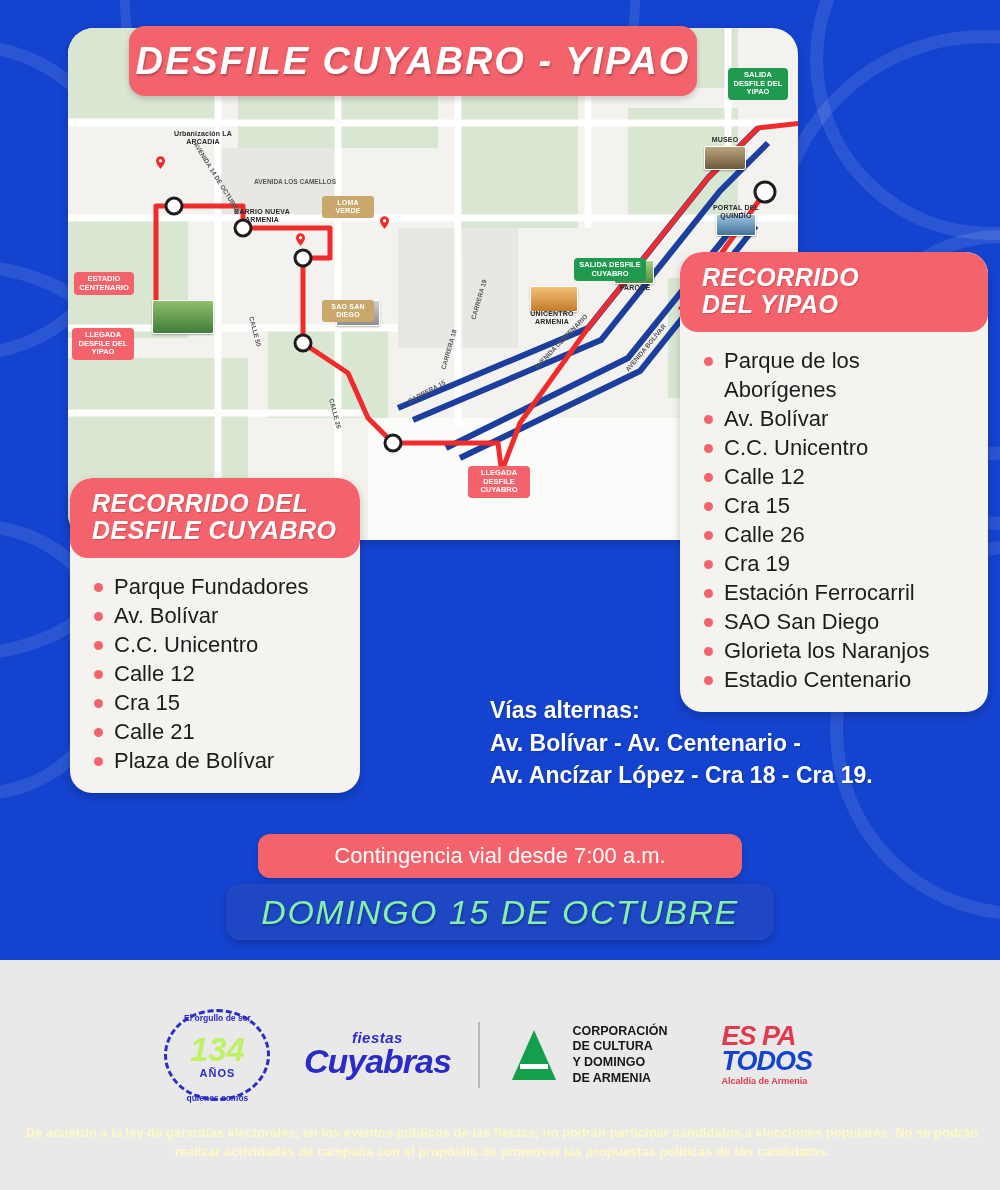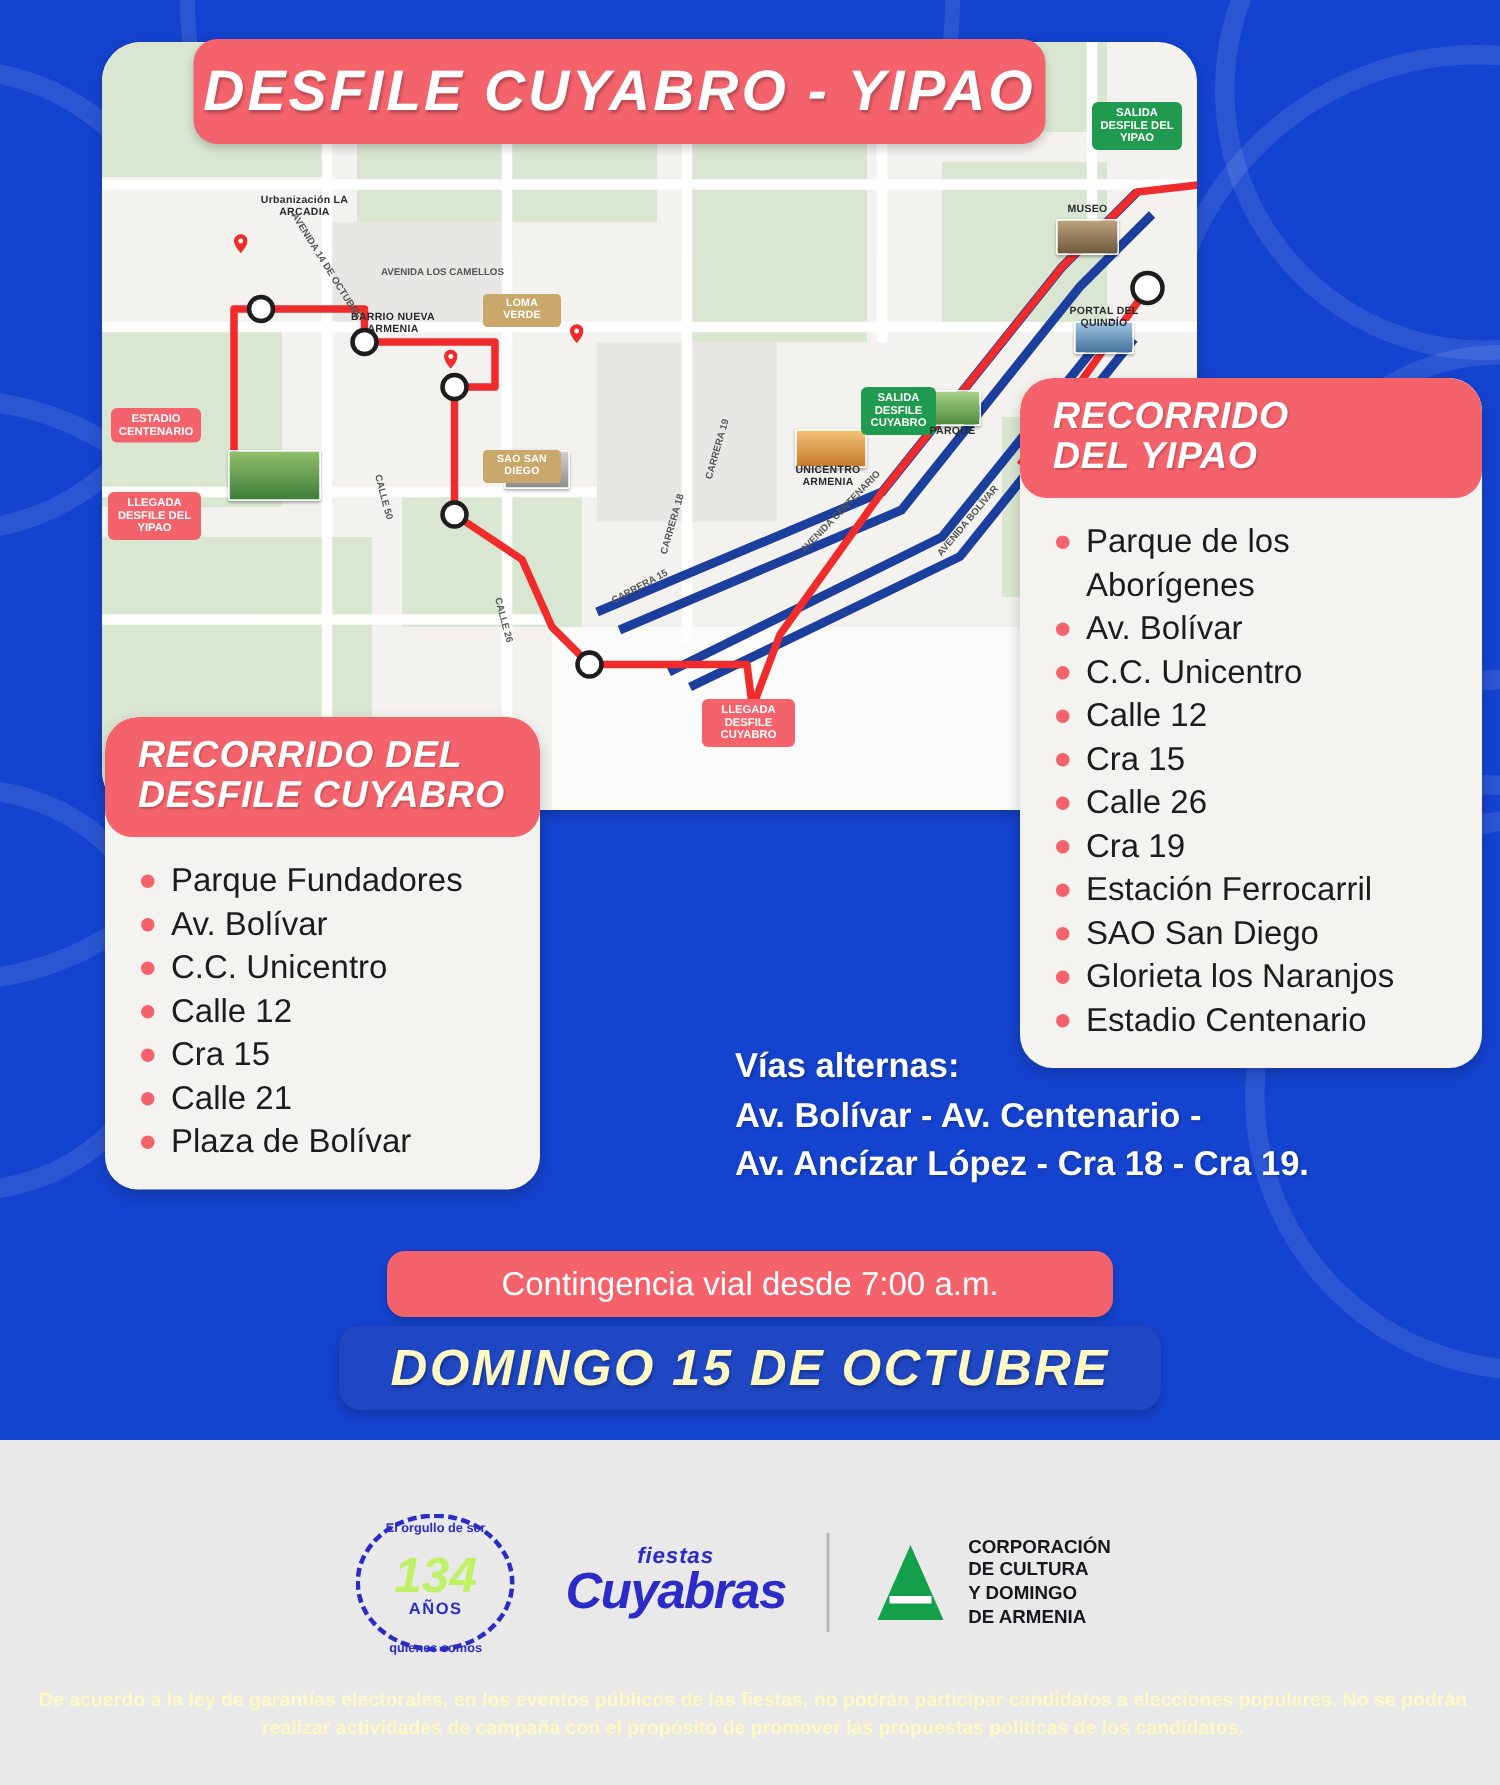--- a/index.html
+++ b/index.html
@@ -135,21 +135,21 @@
     color: #fff; font-size: 22px; font-weight: normal; white-space: nowrap;
   }
   .fecha {
     position: absolute; left: 226px; top: 884px; width: 548px; height: 56px;
     background: #1f47c4;
     border-radius: 14px;
     display: flex; align-items: center; justify-content: center;
     box-shadow: 0 3px 7px rgba(0,0,0,0.22);
   }
   .fecha span {
-    color: #fef9c3; font-size: 34px; font-weight: bold; font-style: italic;
+    color: #86efac; font-size: 34px; font-weight: normal; font-style: italic;
     letter-spacing: 1.5px; white-space: nowrap;
     text-shadow: 1px 2px 2px rgba(0,0,0,0.25);
   }
 
   
   .logos {
     position: absolute; left: 0; top: 1000px; width: 1000px; height: 110px;
     display: flex; align-items: center; justify-content: center; gap: 26px;
   }
   .logo-134 {
@@ -335,21 +335,21 @@
     <div class="mphoto" style="left:268px;top:272px;width:44px;height:26px;background:linear-gradient(#cfcfcf,#8e8e8e);"></div>
     <div class="mphoto" style="left:636px;top:118px;width:42px;height:24px;background:linear-gradient(#bba27e,#6d5a3c);"></div>
     <div class="mphoto" style="left:648px;top:186px;width:40px;height:22px;background:linear-gradient(#9ec4e0,#44729c);"></div>
     <div class="mphoto" style="left:462px;top:258px;width:48px;height:26px;background:linear-gradient(#f2c277,#c57b2c);"></div>
     <div class="mphoto" style="left:546px;top:232px;width:40px;height:24px;background:linear-gradient(#a8d18a,#4f8c3e);"></div>
 
     <div class="mbadge green" style="left:660px;top:12px;width:60px;">SALIDA DESFILE DEL YIPAO</div>
     <div class="mbadge" style="left:4px;top:300px;width:62px;">LLEGADA DESFILE DEL YIPAO</div>
     <div class="mbadge" style="left:400px;top:438px;width:62px;">LLEGADA DESFILE CUYABRO</div>
     <div class="mbadge" style="left:6px;top:244px;width:60px;">ESTADIO CENTENARIO</div>
-    <div class="mbadge green" style="left:506px;top:202px;width:50px;">SALIDA DESFILE CUYABRO</div>
+    <div class="mbadge green" style="left:506px;top:202px;width:72px;">SALIDA DESFILE CUYABRO</div>
 
     <div class="mlabel" style="left:96px;top:102px;width:78px;">Urbanización LA ARCADIA</div>
     <div class="mlabel" style="left:166px;top:180px;width:56px;">BARRIO NUEVA ARMENIA</div>
     <div class="mlabel" style="left:254px;top:168px;width:52px;background:#caa86c;color:#fff;padding:3px 2px;border-radius:3px;">LOMA VERDE</div>
     <div class="mlabel" style="left:254px;top:272px;width:52px;background:#caa86c;color:#fff;padding:3px 2px;border-radius:3px;">SAO SAN DIEGO</div>
     <div class="mlabel" style="left:636px;top:108px;width:42px;">MUSEO</div>
     <div class="mlabel" style="left:644px;top:176px;width:48px;">PORTAL DEL QUINDÍO</div>
     <div class="mlabel" style="left:456px;top:282px;width:56px;">UNICENTRO ARMENIA</div>
     <div class="mlabel" style="left:548px;top:256px;width:38px;">PARQUE</div>
 
@@ -446,17 +446,22 @@
       <div class="txt">
         <div>CORPORACIÓN</div>
         <div>DE CULTURA</div>
         <div>Y DOMINGO</div>
         <div>DE ARMENIA</div>
       </div>
     </div>
 
     <div class="divider" style="visibility:hidden;"></div>
 
+    <div class="logo-espa">
+      <div class="l1">ES PA</div>
+      <div class="l2">TODOS</div>
+      <div class="l3">Alcaldía de Armenia</div>
+    </div>
   </div>
 
   <div class="legal">De acuerdo a la ley de garantías electorales, en los eventos públicos de las fiestas, no podrán participar candidatos a elecciones populares. No se podrán realizar actividades de campaña con el propósito de promover las propuestas políticas de los candidatos.</div>
 
 </div>
 
 </body></html>

